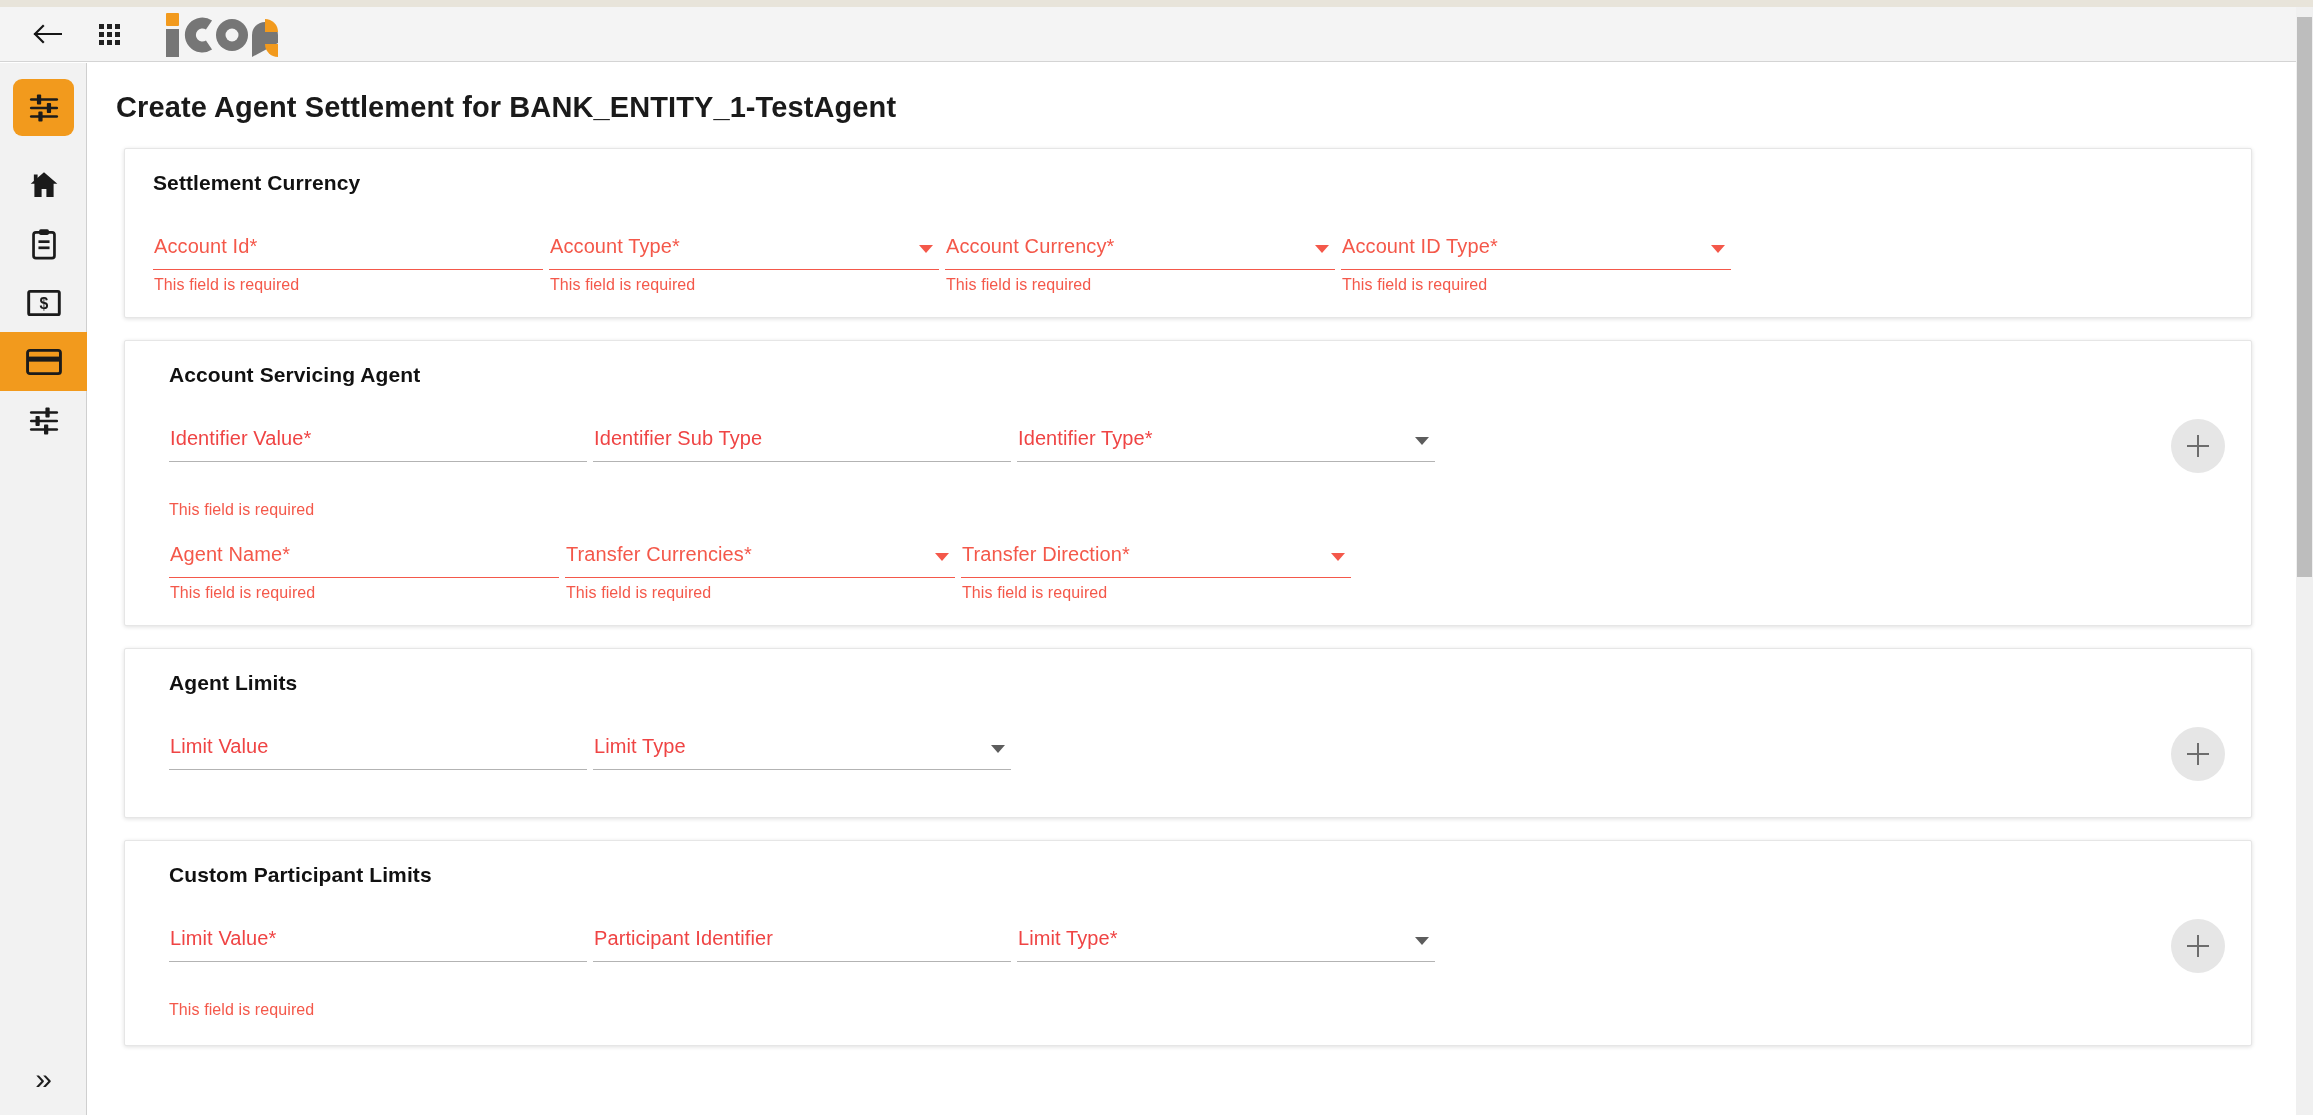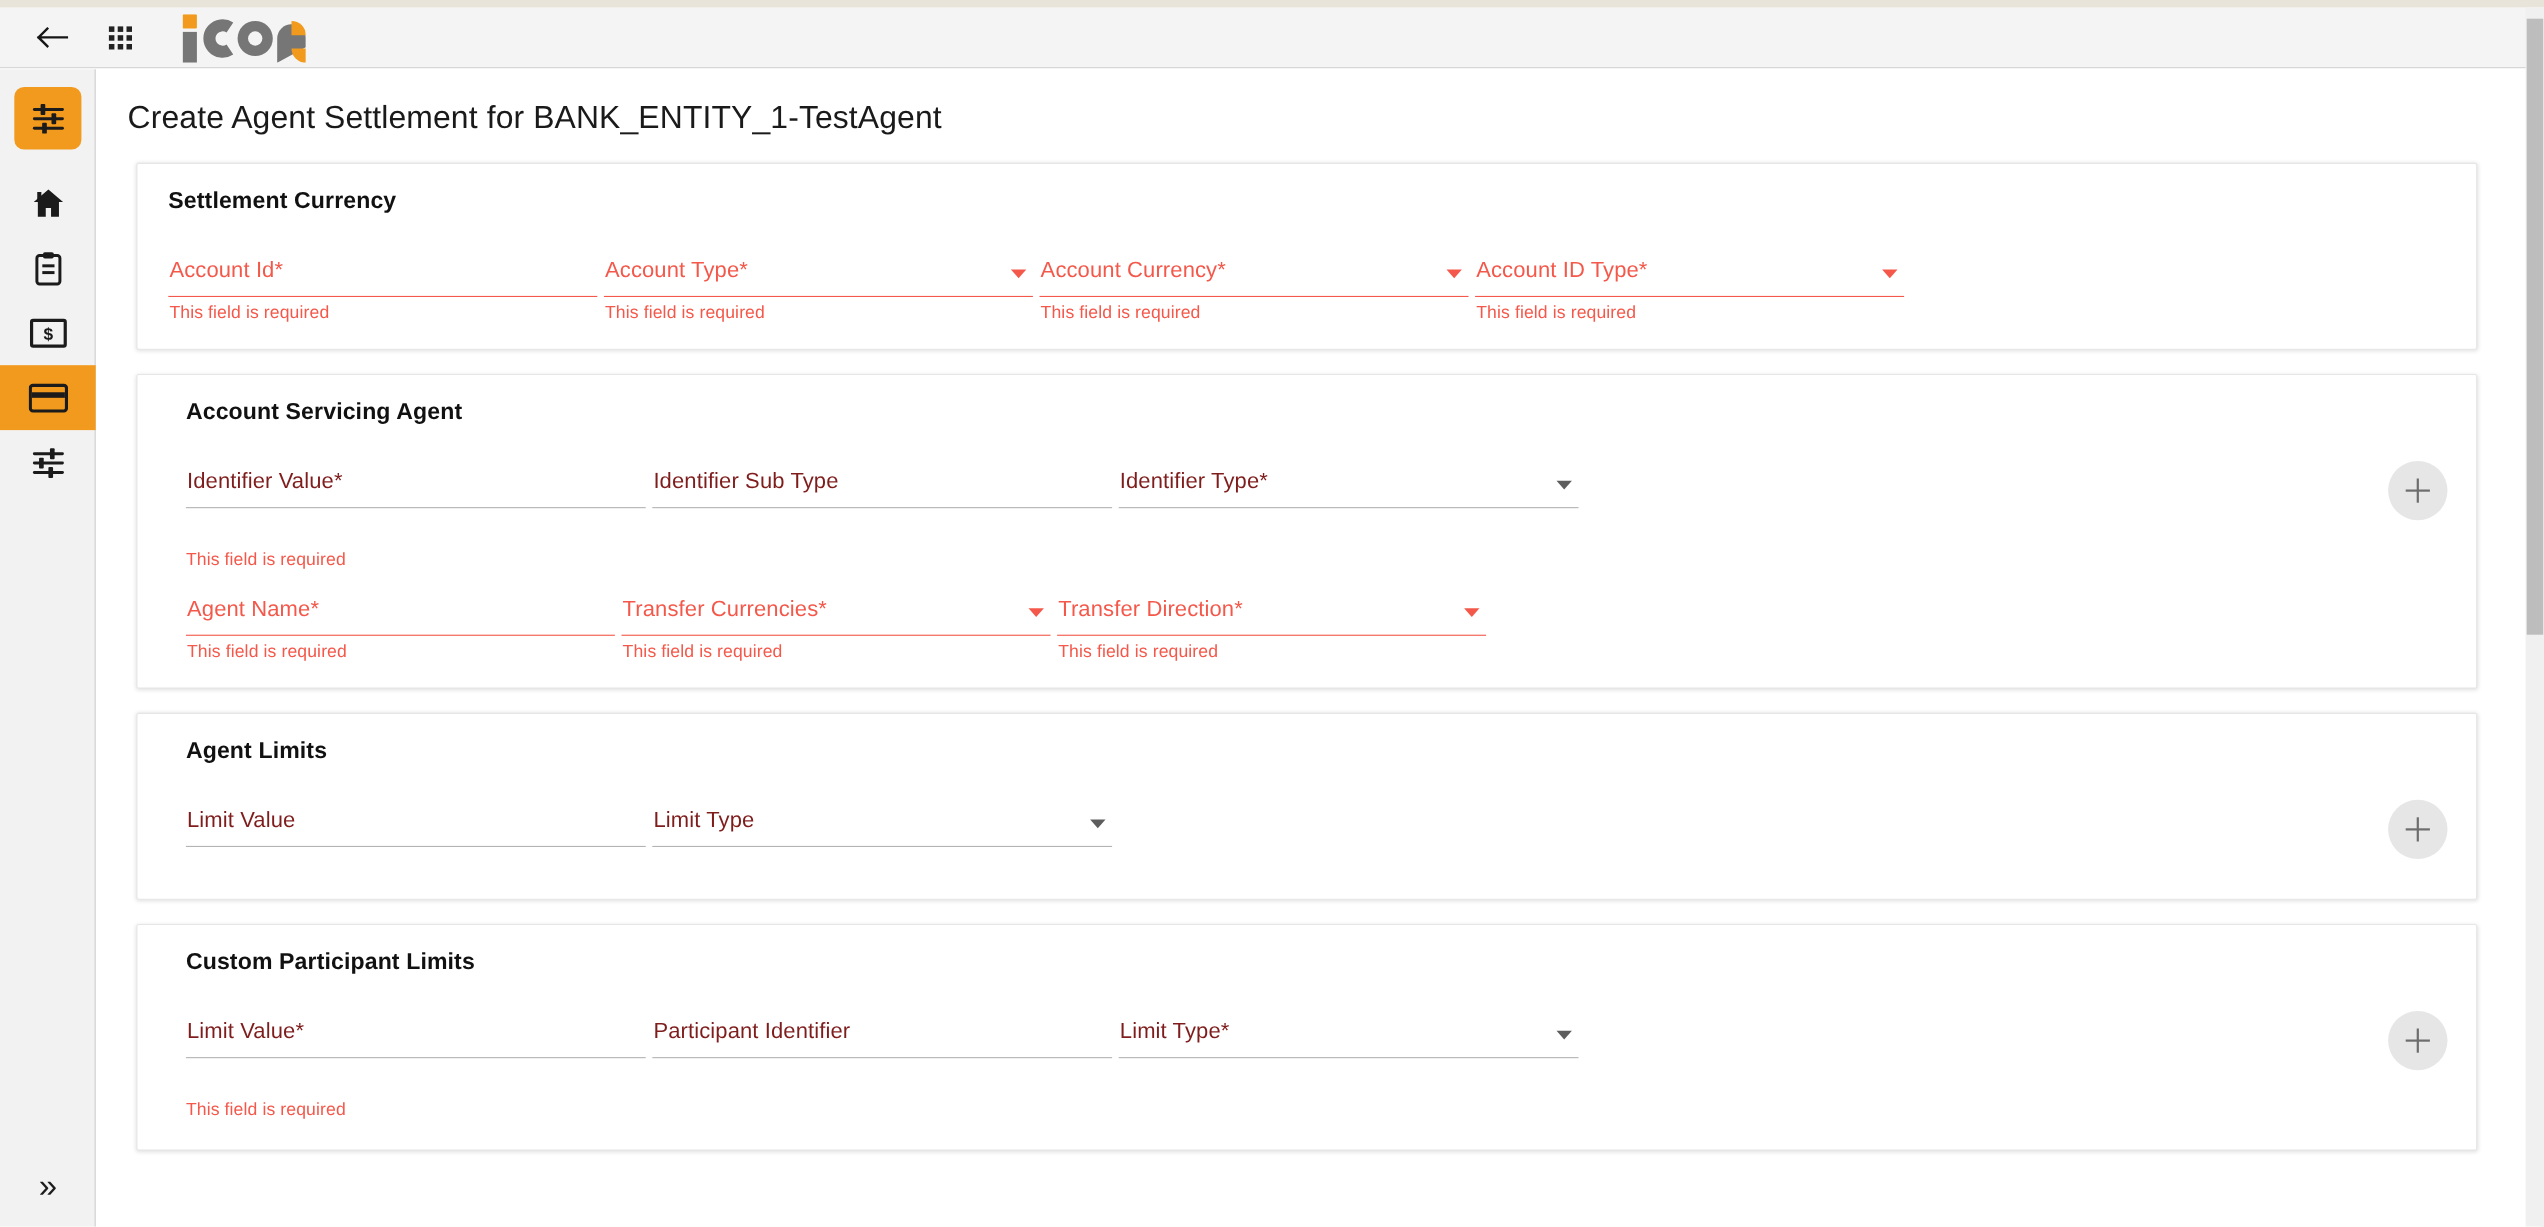--- a/index.html
+++ b/index.html
@@ -141,21 +141,21 @@
   .content {
     position: absolute;
     top: 63px; left: 88px;
     width: 2208px;
     height: 1052px;
     background: #ffffff;
     overflow: hidden;
   }
   .page-title {
     font-size: 29px;
-    font-weight: normal;
+    font-weight: bold;
     color: #1a1a1a;
     padding: 28px 0 0 28px;
     letter-spacing: 0.1px;
   }
 
   .card {
     position: relative;
     margin: 0 44px 0 36px;
     background: #ffffff;
     border: 1px solid #e6e6e6;
@@ -178,21 +178,21 @@
   }
   .field {
     position: relative;
     height: 62px;
     margin-right: 6px;
   }
   .field .label {
     position: absolute;
     top: 6px; left: 1px;
     font-size: 20px;
-    color: #7f1d1d;
+    color: #ef4444;
     white-space: nowrap;
     letter-spacing: 0.1px;
   }
   .field.err .label { color: #f4584a; }
   .field .underline {
     position: absolute;
     left: 0; right: 0; top: 40px;
     height: 1px;
     background: #b3b3b3;
   }

